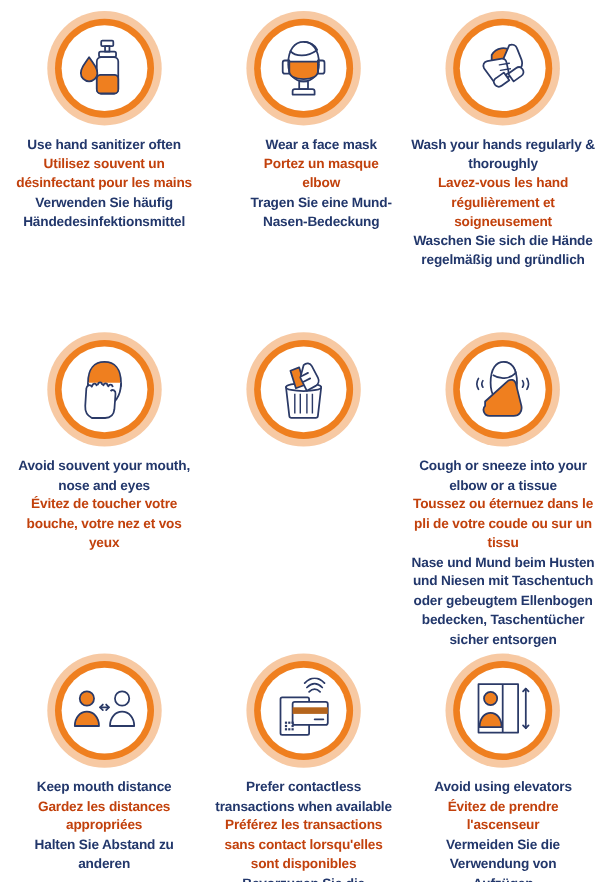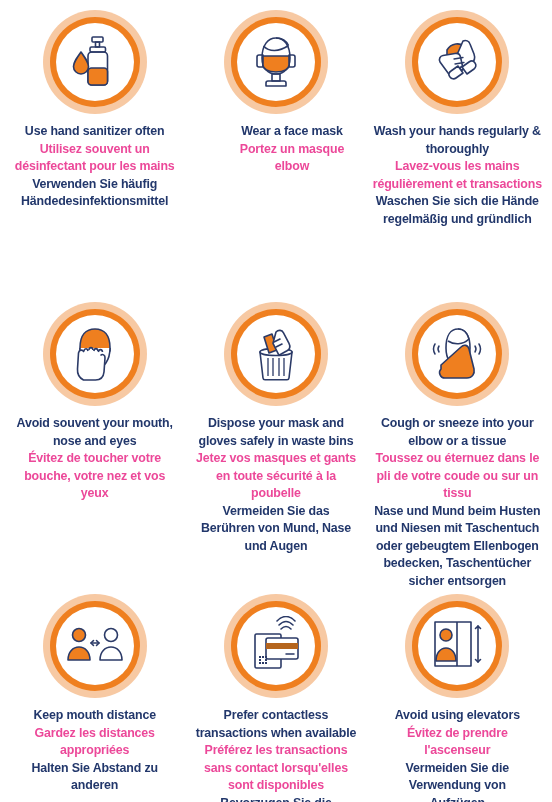--- a/index.html
+++ b/index.html
@@ -73,21 +73,21 @@
   .lines { width: 100%; text-align: center; }
 
   .t-en {
     color: #22376b;
     font-weight: bold;
     font-size: 12.4px;
     line-height: 17.5px;
     letter-spacing: -0.15px;
   }
   .t-fr {
-    color: #ec4899;
+    color: #c2410c;
     font-weight: bold;
     font-size: 12.4px;
     line-height: 17.5px;
     letter-spacing: -0.15px;
   }
   .t-de {
     color: #22376b;
     font-weight: bold;
     font-size: 12.4px;
     line-height: 17.5px;
@@ -149,20 +149,21 @@
             <path d="M47 23 h-4 v12 h4 a2 2 0 0 0 2 -2 v-8 a2 2 0 0 0 -2 -2 Z"></path>
             <rect x="26" y="42" width="8" height="7"></rect>
             <path d="M22 49 h16 a2 2 0 0 1 2 2 v3 h-20 v-3 a2 2 0 0 1 2 -2 Z"></path>
           </g>
           <path d="M17 24 h26 v9 c0 4 -5 7 -13 7 c-8 0 -13 -3 -13 -7 Z" fill="#ef7f1f" stroke="#2b3a67" stroke-width="1.6" stroke-linejoin="round"></path>
         </svg>
       </div>
       <div class="lines">
         <div class="t-en">Wear a face mask</div>
         <div class="t-fr">Portez un masque elbow</div>
+        <div class="t-de">Tragen Sie eine Mund-Nasen-Bedeckung</div>
       </div>
     </div>
 
     <div class="cell r1c3">
       <div class="badge">
         <div class="ring-outer"></div>
         <div class="ring-mid"></div>
         <div class="ring-inner"></div>
         <svg viewBox="0 0 60 60">
           <path d="M20 18 C24 11 33 10 39 15 C45 20 44 28 38 31 C32 34 23 31 20 26 Z" fill="#ef7f1f" stroke="#2b3a67" stroke-width="1.6" stroke-linejoin="round"></path>
@@ -171,21 +172,21 @@
             <path d="M13 30 c-1.5 -3 0 -6 3 -6.5 l12 -2 c3 -0.5 5 1 5.5 3.5 l2 9 -13 9 Z"></path>
             <path d="M24 39 l7 -5 l5 7 l-7 5 c-2 1.5 -4.5 1 -6 -1 l-0.5 -0.8 c-1.2 -1.8 -0.6 -3.9 1.5 -5.2 Z"></path>
             <path d="M42 30 l-7 5 l5 7 l7 -5 c2 -1.5 2.5 -4 1 -6 l-0.6 -0.8 c-1.4 -1.8 -3.5 -1.5 -5.4 -0.2 Z"></path>
             <path d="M27 27 l9 -1.5" stroke-width="1.3"></path>
             <path d="M28 32 l9 -1.5" stroke-width="1.3"></path>
           </g>
         </svg>
       </div>
       <div class="lines">
         <div class="t-en">Wash your hands regularly &amp; thoroughly</div>
-        <div class="t-fr">Lavez-vous les mains régulièrement et transactions</div>
+        <div class="t-fr">Lavez-vous les hand régulièrement et soigneusement</div>
         <div class="t-de">Waschen Sie sich die Hände regelmäßig und gründlich</div>
       </div>
     </div>
 
     <div class="cell r2c1">
       <div class="badge">
         <div class="ring-outer"></div>
         <div class="ring-mid"></div>
         <div class="ring-inner"></div>
         <svg viewBox="0 0 60 60">
@@ -216,25 +217,20 @@
             <path d="M14 28 h32 l-3 26 a2 2 0 0 1 -2 1.8 h-22 a2 2 0 0 1 -2 -1.8 Z"></path>
             <ellipse cx="30" cy="28" rx="16" ry="3.5"></ellipse>
             <path d="M22 34 v18 M27 34 v18 M33 34 v18 M38 34 v18" stroke-width="1.3"></path>
           </g>
           <path d="M18 13 l8 -3 l5 16 l-8 3 Z" fill="#ef7f1f" stroke="#2b3a67" stroke-width="1.6" stroke-linejoin="round"></path>
           <g fill="#fff" stroke="#2b3a67" stroke-width="1.6" stroke-linejoin="round" stroke-linecap="round">
             <path d="M30 8 c2.5 -2.5 6 -2 7.5 0.8 l5.5 10.5 c1.5 3 0.5 6 -2 7.5 l-8 4.5 l-6 -12 Z"></path>
             <path d="M28 18 l6 -3 M30 23 l6 -3"></path>
           </g>
         </svg>
-      </div>
-      <div class="lines">
-        <div class="t-en">Dispose your mask and gloves safely in waste bins</div>
-        <div class="t-fr">Jetez vos masques et gants en toute sécurité à la poubelle</div>
-        <div class="t-de">Vermeiden Sie das Berühren von Mund, Nase und Augen</div>
       </div>
     </div>
 
     <div class="cell r2c3">
       <div class="badge">
         <div class="ring-outer"></div>
         <div class="ring-mid"></div>
         <div class="ring-inner"></div>
         <svg viewBox="0 0 60 60">
           <g fill="#fff" stroke="#2b3a67" stroke-width="1.6" stroke-linejoin="round">

